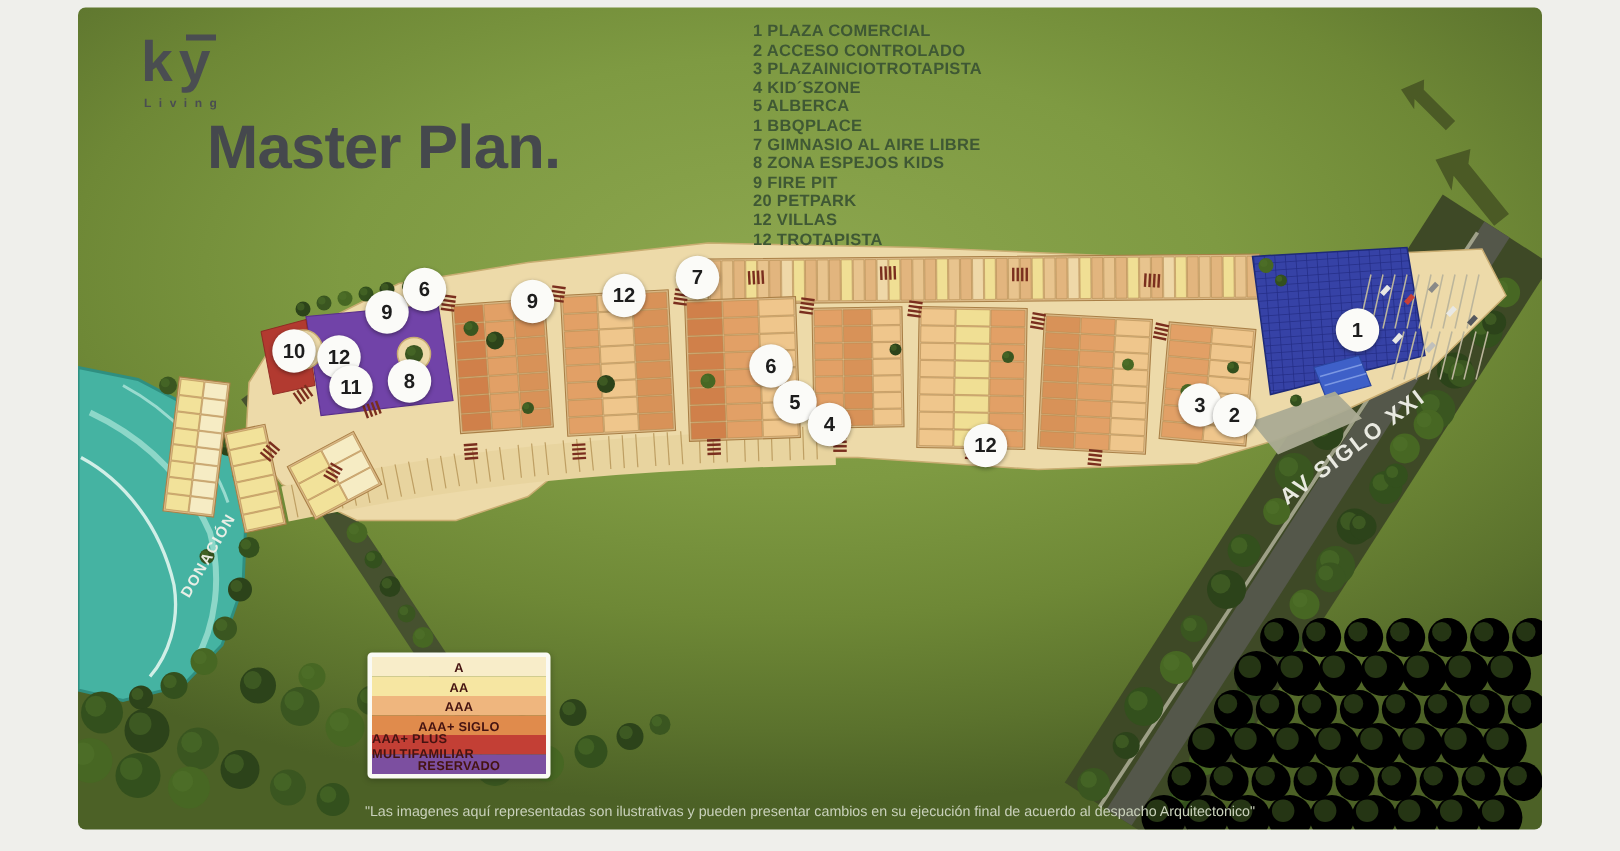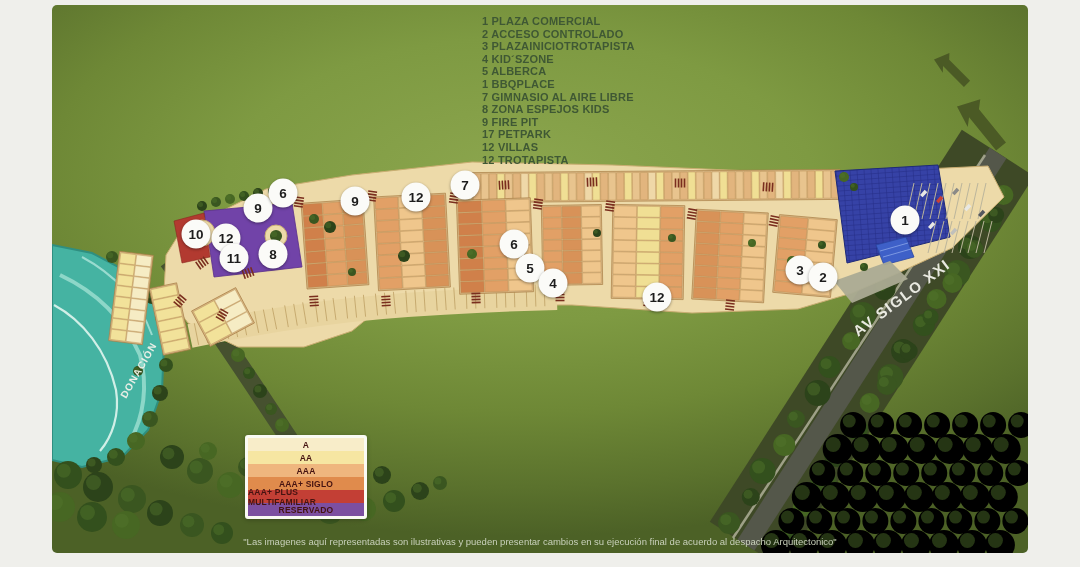--- a/index.html
+++ b/index.html
@@ -5,21 +5,21 @@
   html,body{margin:0;padding:0;width:1080px;height:567px;background:#EFEFEB;overflow:hidden;
             font-family:"Liberation Sans",sans-serif;}
   #stage{position:absolute;left:52px;top:5px;width:976px;height:548px;border-radius:5px;overflow:hidden;
          background:radial-gradient(ellipse 75% 65% at 48% 32%, #8CA64E 0%, #7E9A42 40%, #6E8836 65%, #5B722D 86%, #4C6126 100%);}
   #map{position:absolute;left:0;top:0;}
   .logo{position:absolute;left:42px;top:18px;color:#4A4D51;}
   .logo-main{font-size:38px;font-weight:bold;letter-spacing:4px;line-height:1;position:relative;}
   .logo-bar{position:absolute;left:30px;top:0px;width:20px;height:4px;background:#4A4D51;}
   .logo-sub{font-size:8px;font-weight:bold;letter-spacing:5px;margin-top:3px;margin-left:2px;}
   .title{position:absolute;left:86px;top:70px;font-size:41px;font-weight:bold;color:#45484D;letter-spacing:-0.5px;}
-  .poi{position:absolute;left:430px;top:10px;color:#3F5834;font-weight:bold;font-size:11px;
+  .poi{position:absolute;left:450px;top:10px;color:#3F5834;font-weight:bold;font-size:11px;
        line-height:12.6px;letter-spacing:0.2px;}
   .poi div{white-space:nowrap;}
   .arrows{position:absolute;left:860px;top:30px;}
   .legendbox{position:absolute;left:193px;top:430px;width:116px;border:3px solid #FAFAF4;border-radius:3px;
              overflow:hidden;box-shadow:0 1px 4px rgba(0,0,0,.25);}
   .legend-row{height:13px;display:flex;align-items:center;justify-content:center;
               font-size:8.5px;font-weight:bold;color:#451311;letter-spacing:0.2px;}
   .disclaimer{position:absolute;left:0;right:0;top:531px;text-align:center;font-size:9.5px;color:#C9D1BB;}
   #markers .marker{position:absolute;width:29px;height:29px;border-radius:50%;background:#FBFBF8;
            box-shadow:0 1px 3px rgba(0,0,0,.4);display:flex;align-items:center;justify-content:center;
@@ -838,33 +838,39 @@
       <div class="marker" style="left: 413px; top: 180px;">7</div>
       <div class="marker" style="left: 462px; top: 239px;">6</div>
       <div class="marker" style="left: 478px; top: 263px;">5</div>
       <div class="marker" style="left: 501px; top: 278px;">4</div>
       <div class="marker" style="left: 605px; top: 292px;">12</div>
       <div class="marker" style="left: 748px; top: 265px;">3</div>
       <div class="marker" style="left: 771px; top: 272px;">2</div>
       <div class="marker" style="left: 853px; top: 215px;">1</div>
     </div>
 
-
+  <div class="logo">
+    <div class="logo-main">ky</div>
+    <div class="logo-bar"></div>
+    <div class="logo-sub">Living</div>
+  </div>
+
+  <div class="title">Master Plan.</div>
 
   <div class="poi" id="poi-list">
       <div>1 PLAZA COMERCIAL</div>
       <div>2 ACCESO CONTROLADO</div>
       <div>3 PLAZAINICIOTROTAPISTA</div>
       <div>4 KID´SZONE</div>
       <div>5 ALBERCA</div>
       <div>1 BBQPLACE</div>
       <div>7 GIMNASIO AL AIRE LIBRE</div>
       <div>8 ZONA ESPEJOS KIDS</div>
       <div>9 FIRE PIT</div>
-      <div>17 PETPARK</div>
+      <div>20 PETPARK</div>
       <div>12 VILLAS</div>
       <div>12 TROTAPISTA</div>
     </div>
 
   <svg class="arrows" width="130" height="130" viewBox="0 0 130 130">
     <path d="M0,6 L14,0 L13.8,6.2 L32.8,25.2 L27.2,30.8 L8.2,11.8 L8,18 Z" transform="translate(22,18) scale(1.1)" fill="#4B5A25"></path>
     <path d="M0,6 L14,0 L13.8,6.2 L32.8,25.2 L27.2,30.8 L8.2,11.8 L8,18 Z" transform="translate(46,62) scale(1.6) rotate(6)" fill="#4B5A25"></path>
   </svg>
 
   <div class="legendbox" id="legend-box">

